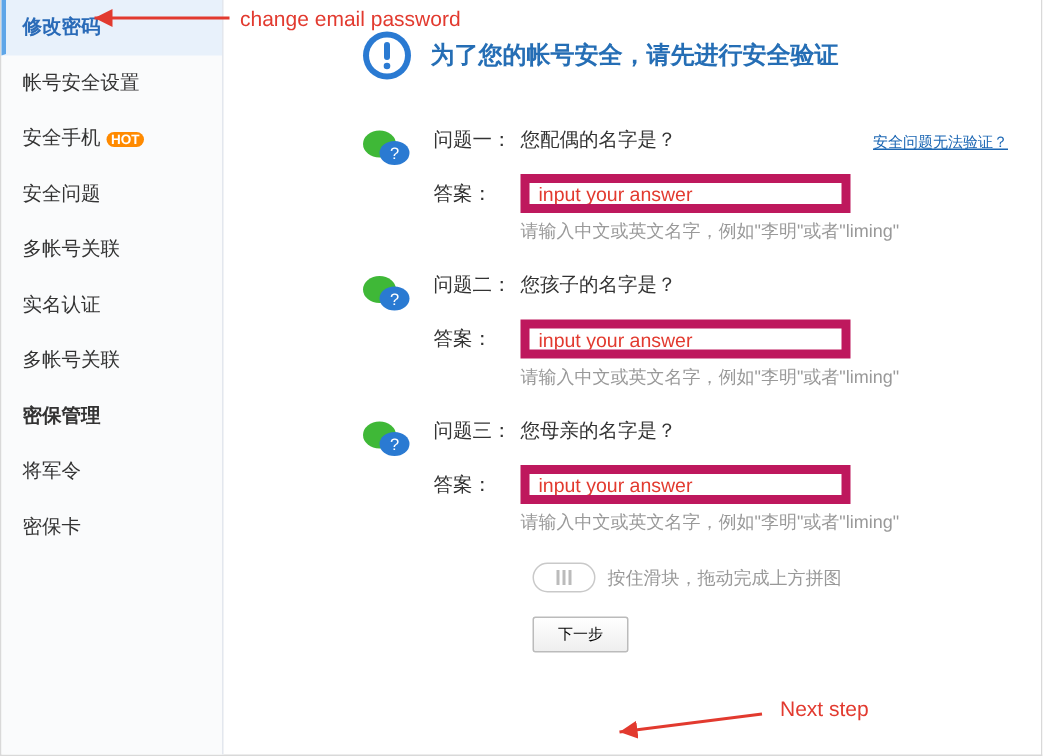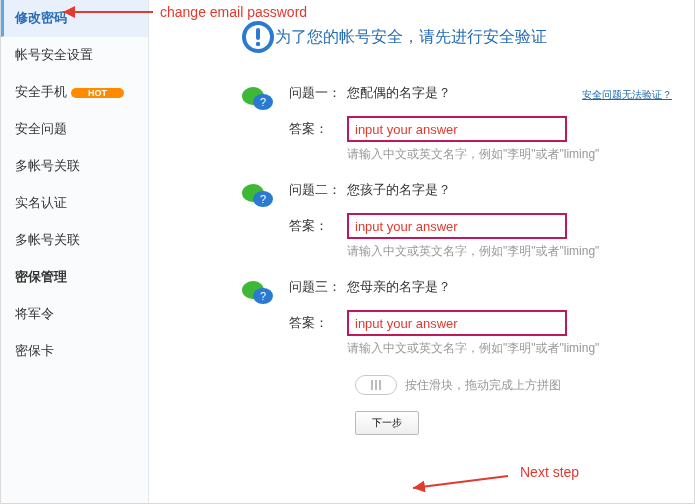--- a/index.html
+++ b/index.html
@@ -40,21 +40,21 @@
     padding-left: 11px;
   }
   .sidebar-item.bold {
     font-weight: bold;
   }
   .hot-badge {
     display: inline-block;
     background: #ff8a00;
     color: #fff;
     font-size: 9px;
-    padding: 0 17px;
+    padding: 0 3px;
     border-radius: 6px;
     margin-left: 4px;
     font-weight: bold;
     vertical-align: middle;
   }
   .main {
     flex: 1;
     padding: 20px 22px 10px 22px;
     position: relative;
   }
@@ -65,21 +65,22 @@
     margin-left: 70px;
   }
   .alert-icon {
     width: 34px;
     height: 34px;
     flex-shrink: 0;
   }
   .header-title {
     color: #256eb5;
     font-size: 16px;
-    font-weight: normal;
+    font-weight: bold;
+    margin-left: 12px;
   }
   .question-block {
     display: flex;
     align-items: flex-start;
     margin-bottom: 18px;
     margin-left: 70px;
     position: relative;
   }
   .bubble-icon {
     width: 34px;
@@ -117,21 +118,21 @@
     align-items: center;
     margin-bottom: 4px;
   }
   .a-label {
     width: 58px;
     text-align: left;
   }
   .answer-input {
     width: 220px;
     height: 26px;
-    border: 2px solid #be185d;
+    border: 6px solid #be185d;
     padding: 0 6px;
     font-size: 13px;
     color: #e23a2f;
   }
   .answer-input::placeholder { color: #e23a2f; }
   .hint {
     font-size: 12px;
     color: #999;
     margin-left: 58px;
   }

